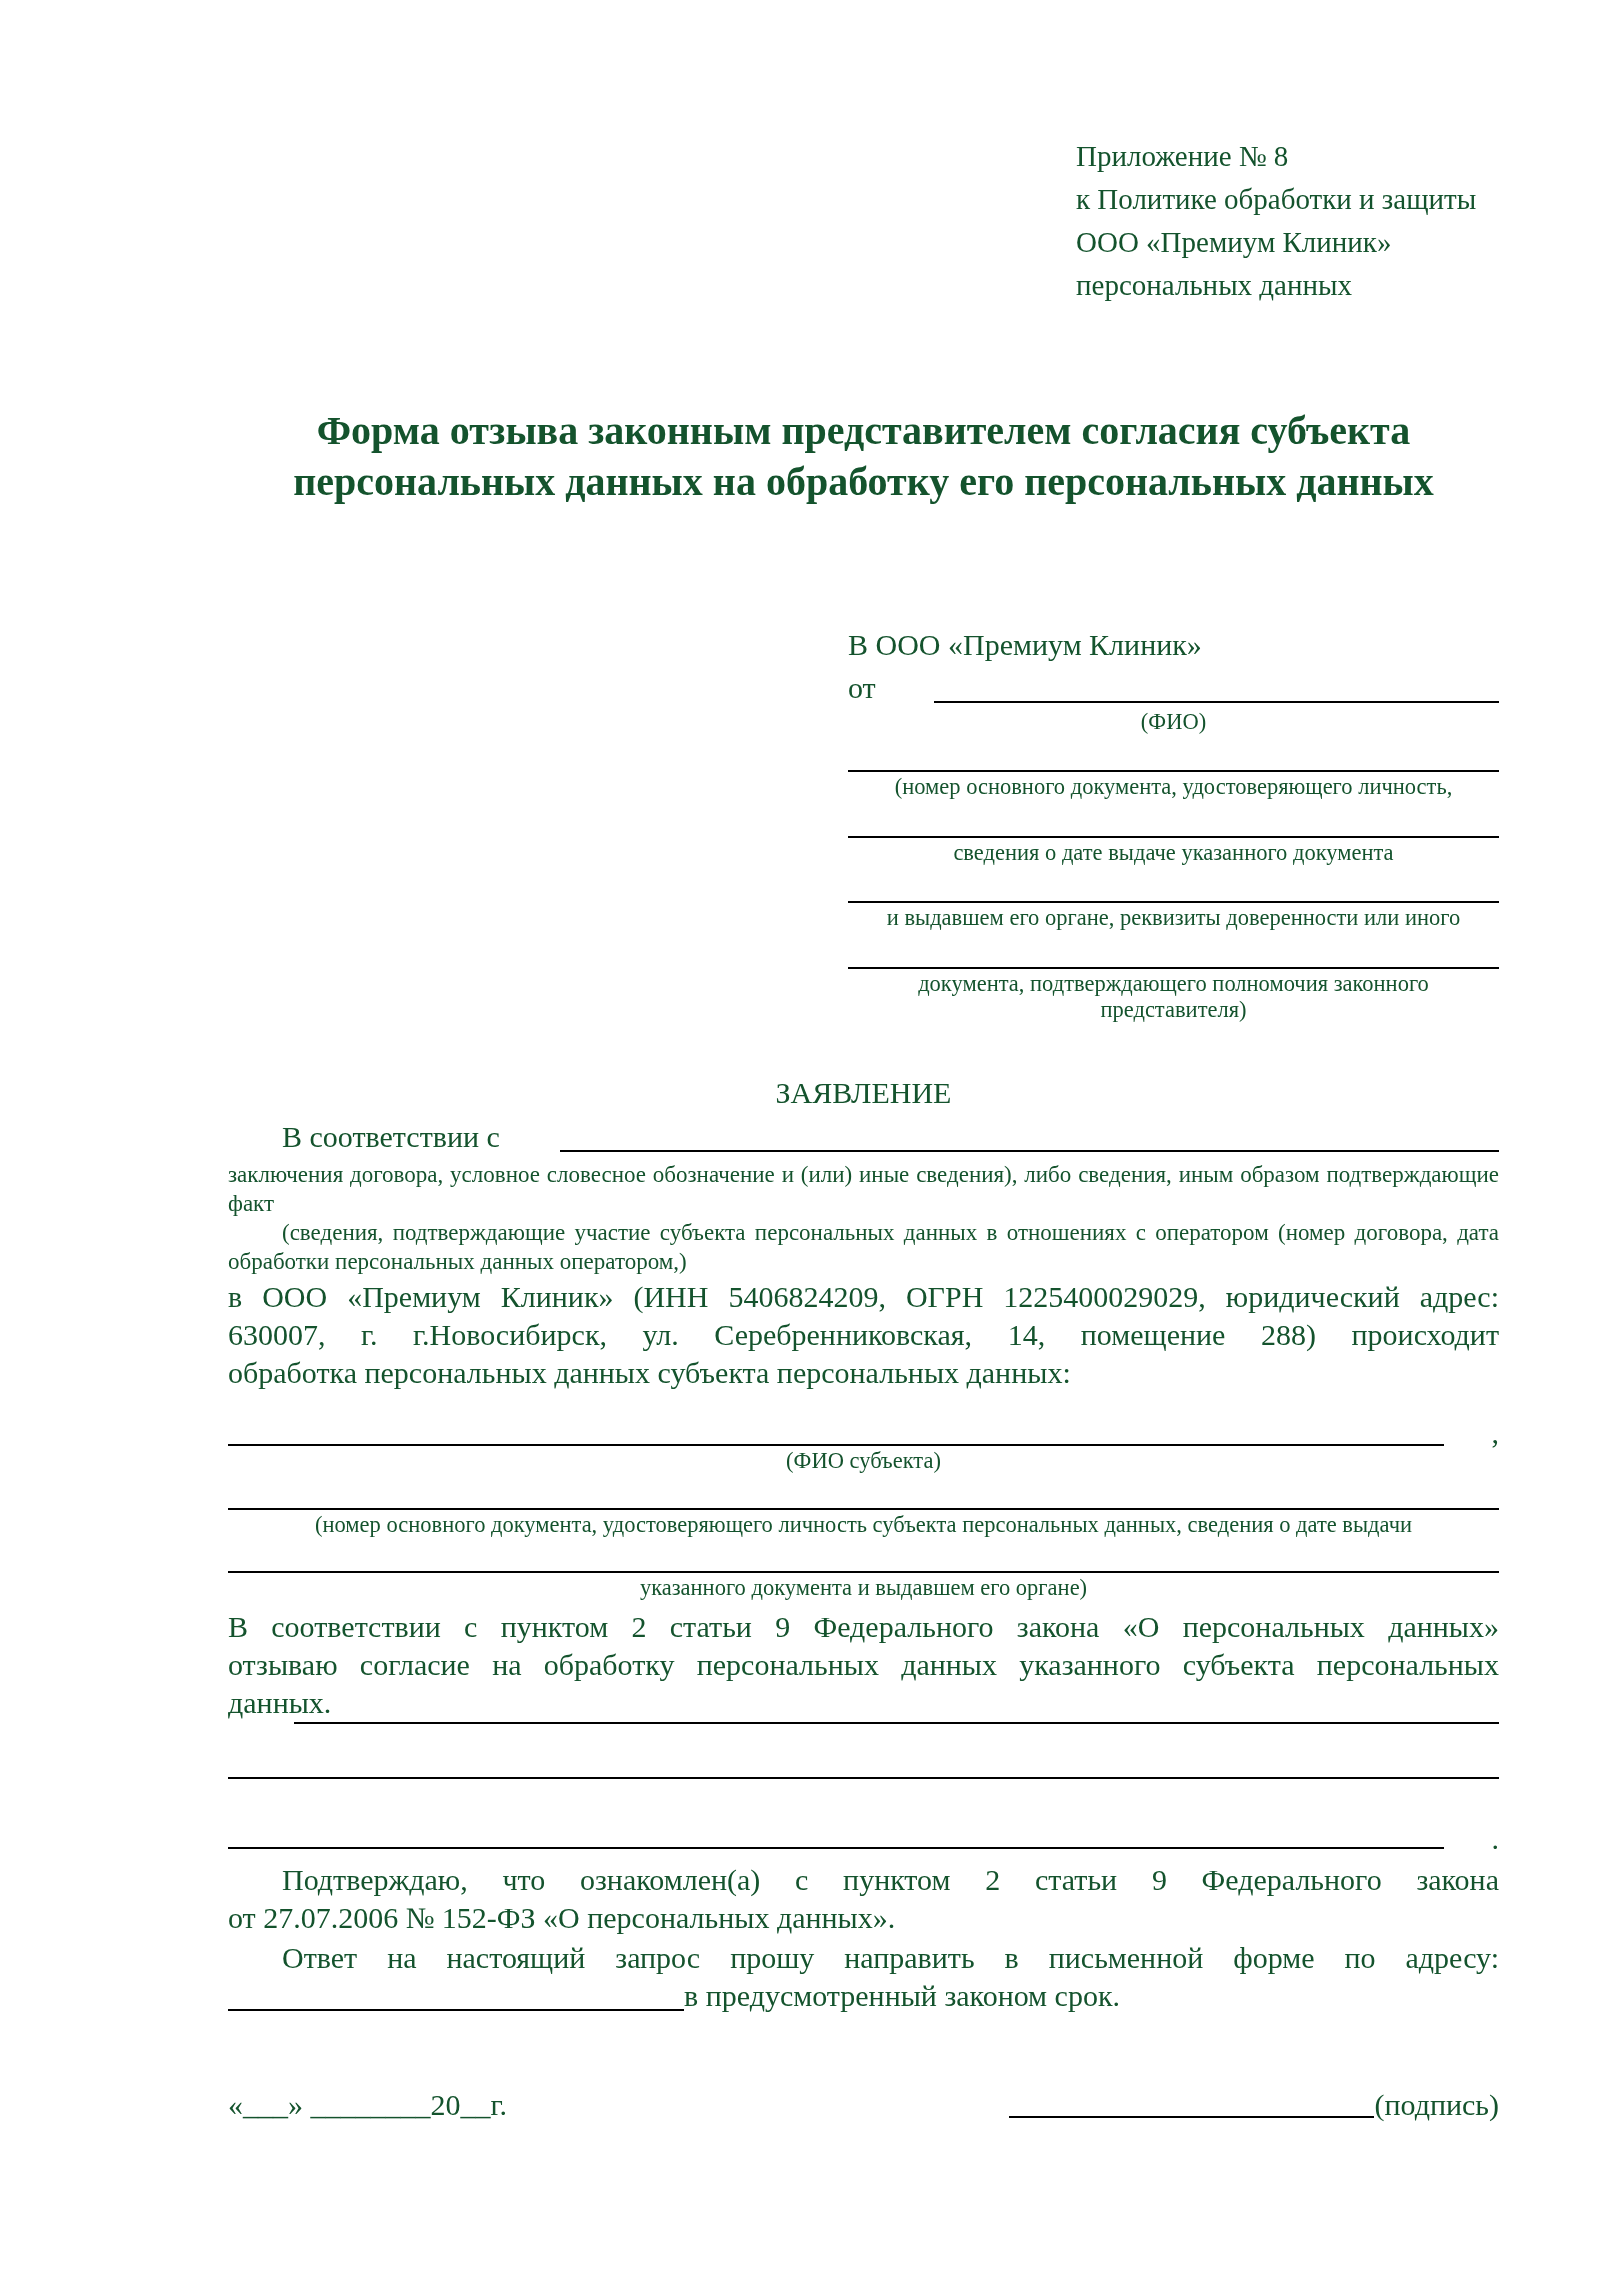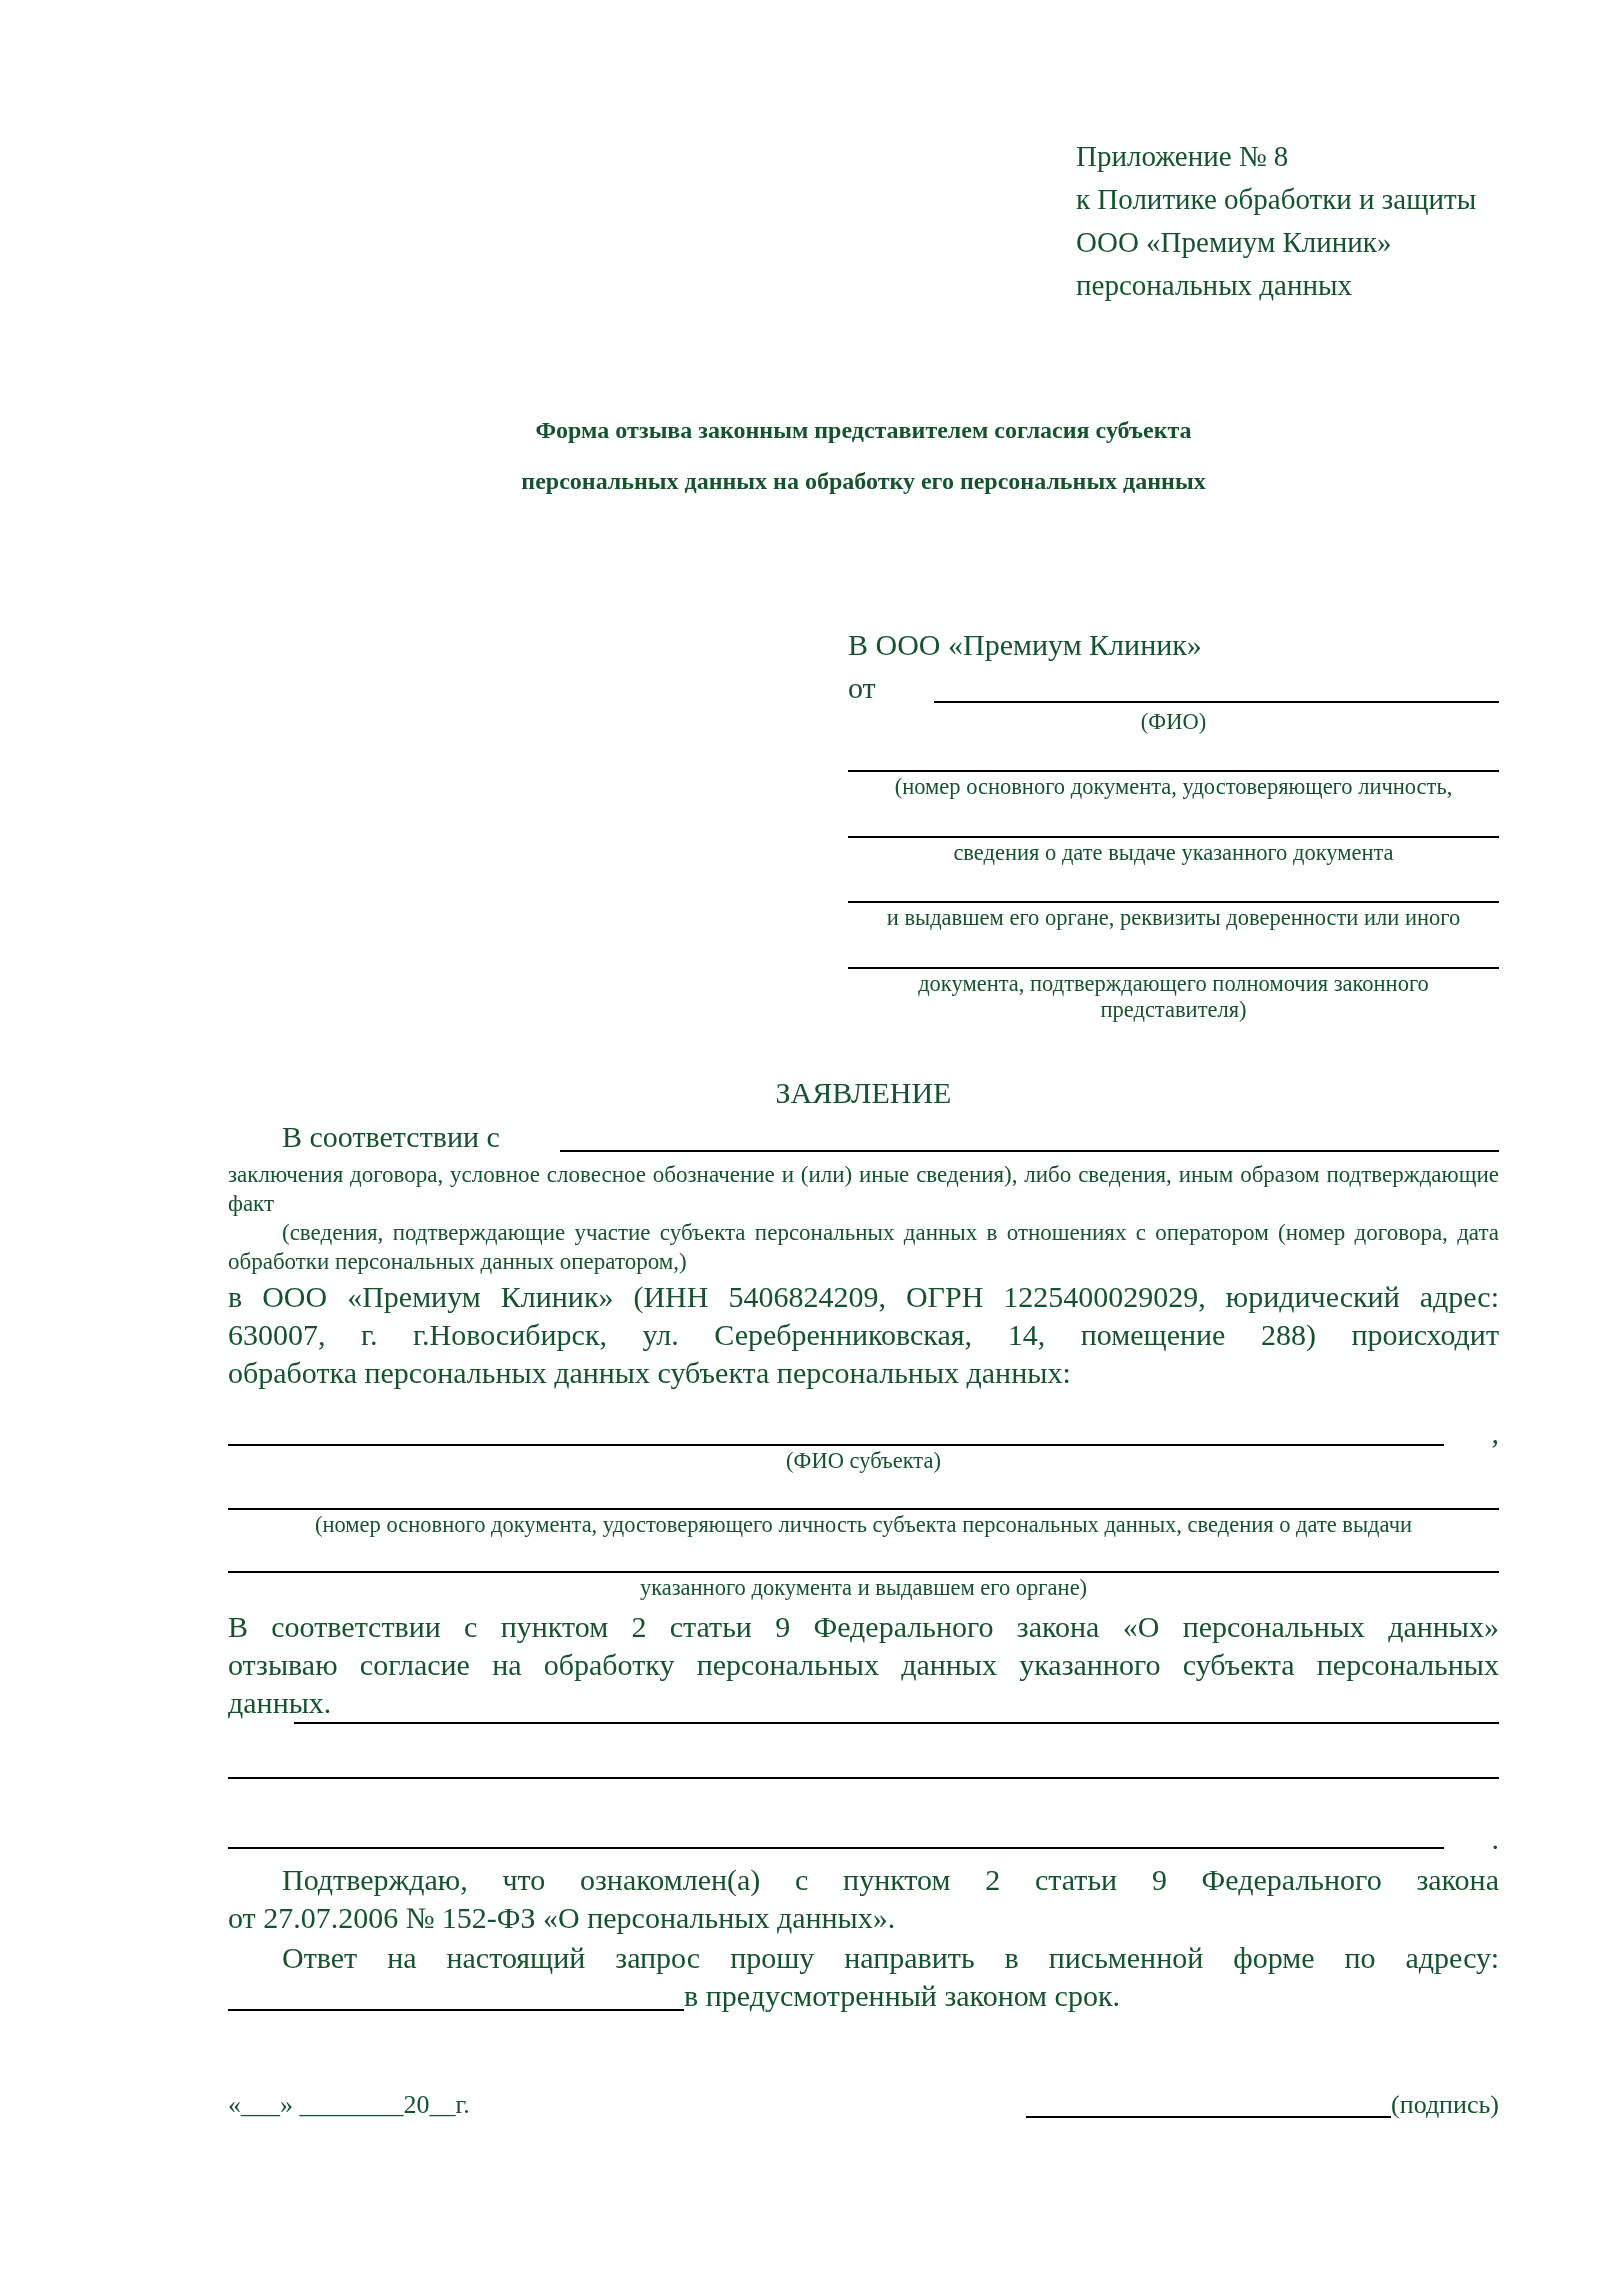--- a/index.html
+++ b/index.html
@@ -7,21 +7,21 @@
     position:relative;
     width:1621px; height:2293px;
     box-sizing:border-box;
     padding:135px 122px 0 228px;
     background:#ffffff;
     color:#14532d;
     font-family:"Liberation Serif","DejaVu Serif",serif;
     overflow:hidden;
   }
   .appendix { margin-left:848px; font-size:29px; line-height:43px; white-space:nowrap; }
-  .doc-title { margin-top:98px; font-size:24px; font-weight:bold; line-height:51px; text-align:center; }
+  .doc-title { margin-top:98px; font-size:40px; font-weight:bold; line-height:51px; text-align:center; }
   .addressee { margin-top:118px; margin-left:620px; font-size:30px; }
   .addressee .to { line-height:39px; }
   .hrow { display:flex; align-items:flex-end;gap:48px; }
   .from-row { margin-top:4.9px; line-height:38px; }
   .fill { flex:1 1 auto; border-bottom:2.9px solid #000; margin-bottom:3.9px; }
   .from-row .fill { margin-left:9.8px; }
   .cap { font-size:22.5px; line-height:26.5px; text-align:center; margin-top:2px; }
   .fieldline { border-bottom:2.9px solid #000; height:0; margin-top:35px; }
   .statement-heading { margin-top:49px; text-align:center; font-size:30px; line-height:39px; }
   .intro-row { margin-top:5.9px; padding-left:54px; font-size:30px; line-height:38px; }
@@ -34,21 +34,21 @@
   .subject-row .fill { margin-bottom:0; }
   .mt34 { margin-top:33px; }
   .withdrawal { margin-top:5.9px; }
   .reason-row { padding-left:54px; font-size:30px; line-height:38px; }
   .reason-row .fill { margin-left:11.8px; }
   .rule1 { border-bottom:2.9px solid #000; height:0; margin-top:49px; }
   .rule2-row { margin-top:45px; font-size:30px; line-height:29px; }
   .ack { margin-top:7.8px; }
   .response-line2 { display:flex; align-items:flex-end; }
   .blank-address { width:456px; border-bottom:2.9px solid #000; margin-bottom:3.9px; }
-  .footer { display:flex; justify-content:space-between; align-items:flex-end; margin-top:71px; font-size:26px; line-height:38px; }
+  .footer { display:flex; justify-content:space-between; align-items:flex-end; margin-top:71px; font-size:30px; line-height:38px; }
   .sig-group { display:flex; align-items:flex-end; }
   .sig-line { width:365px; border-bottom:2.9px solid #000; margin-bottom:5.9px; }
 </style>
 </head>
 <body>
 
 <div class="page">
 
   <div class="appendix">
     <div>Приложение № 8</div>

